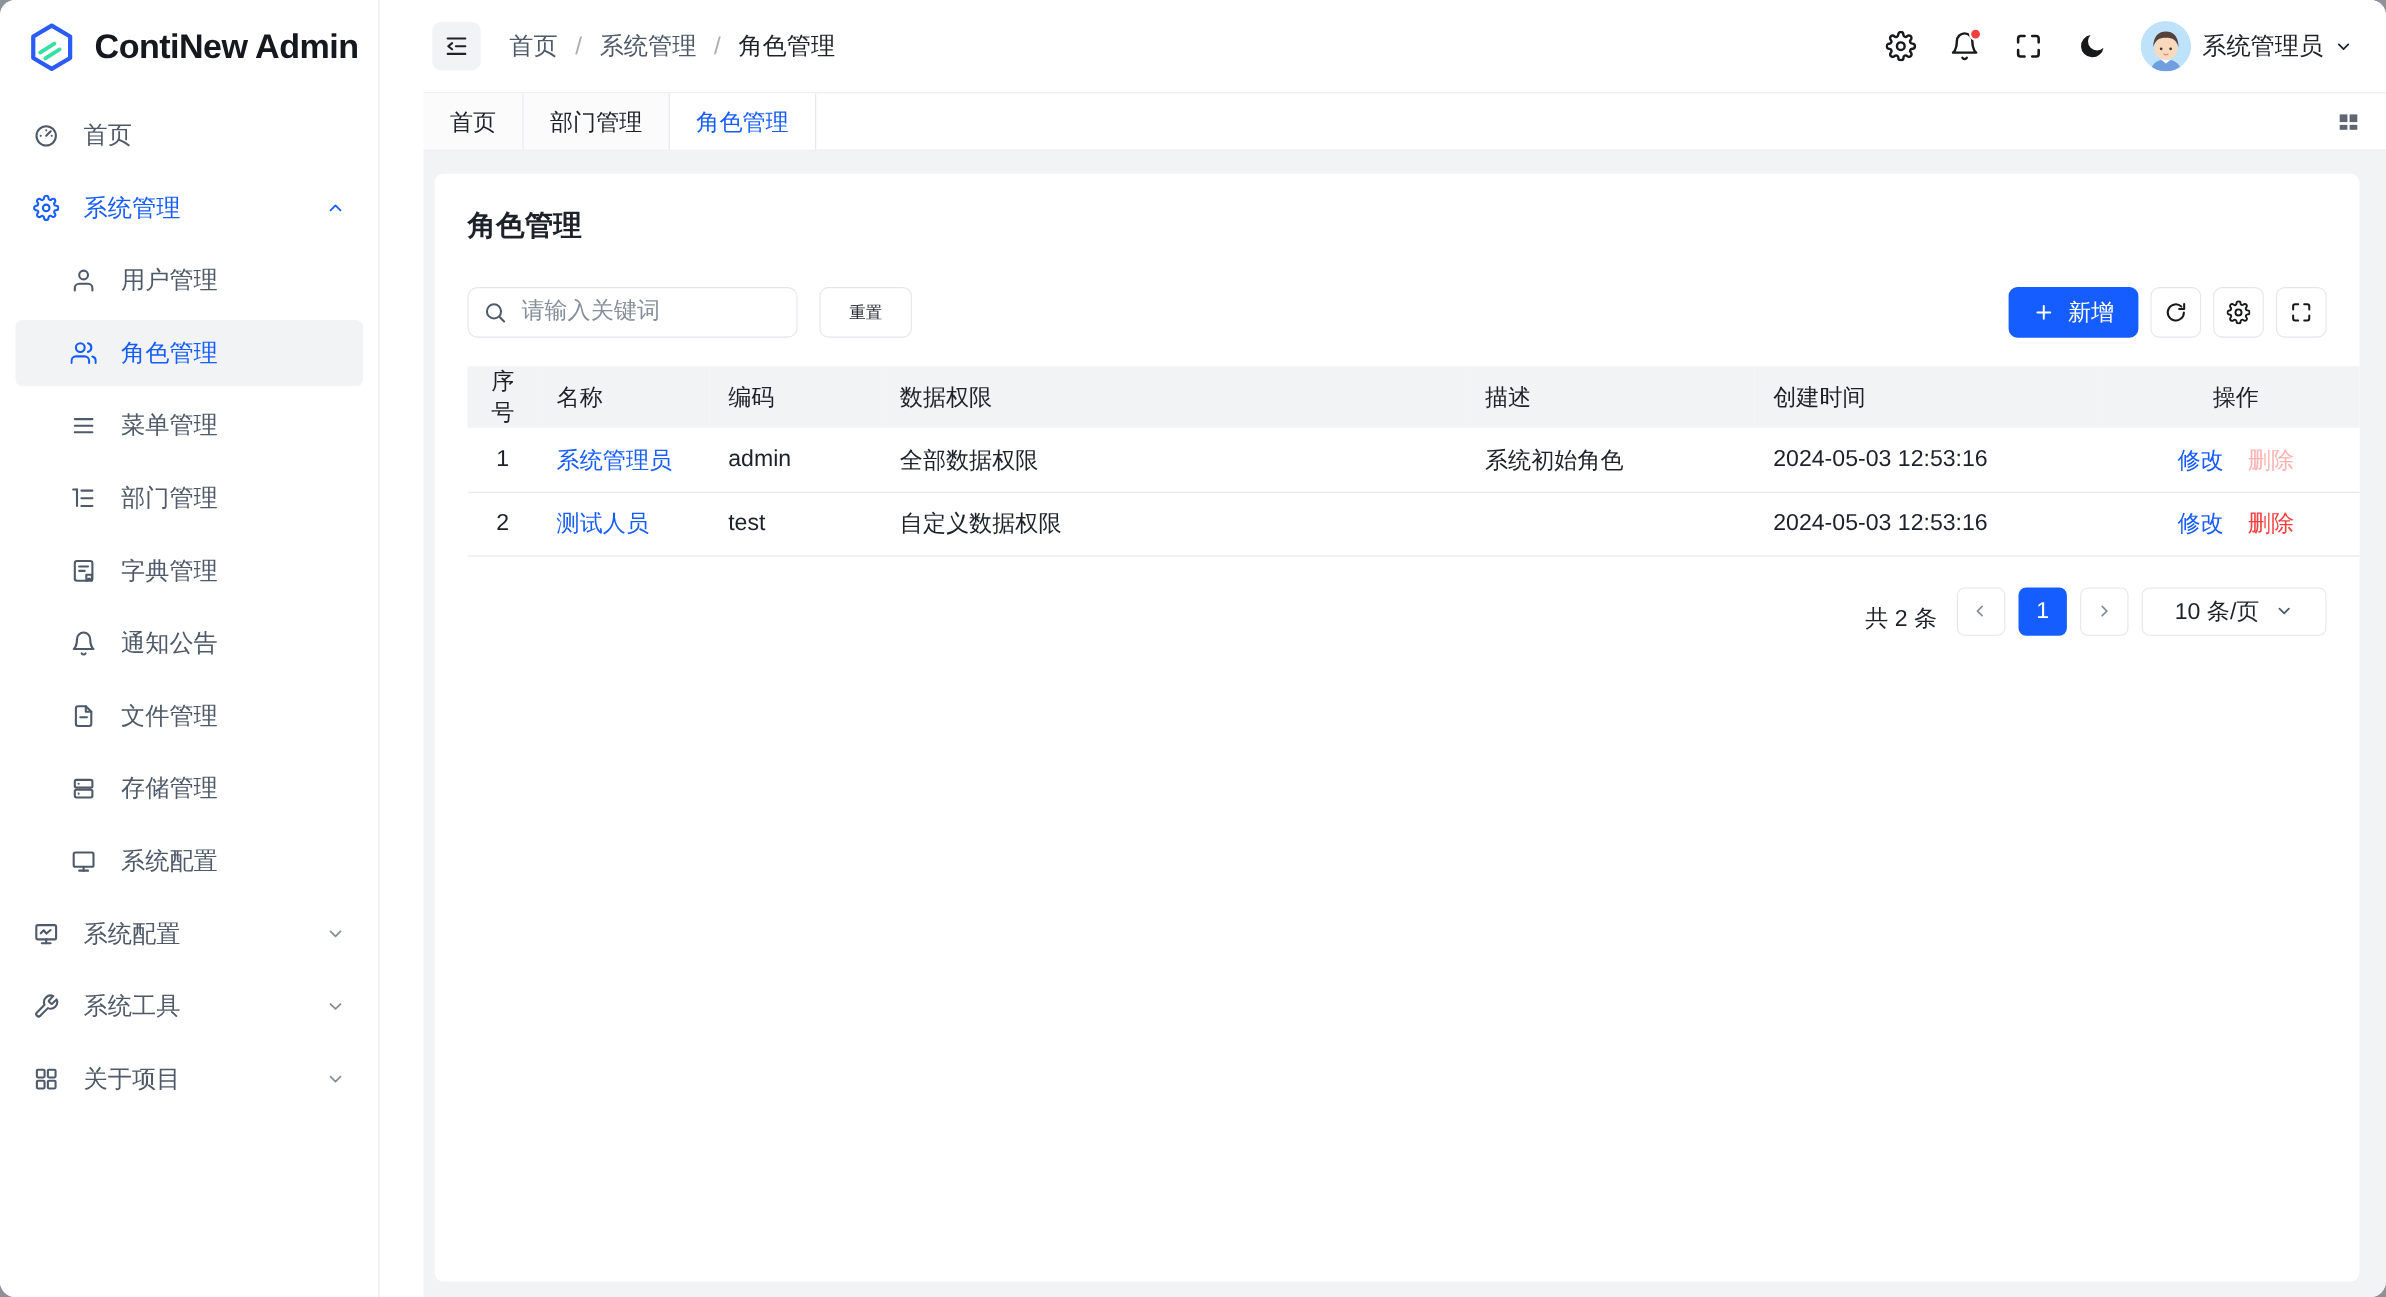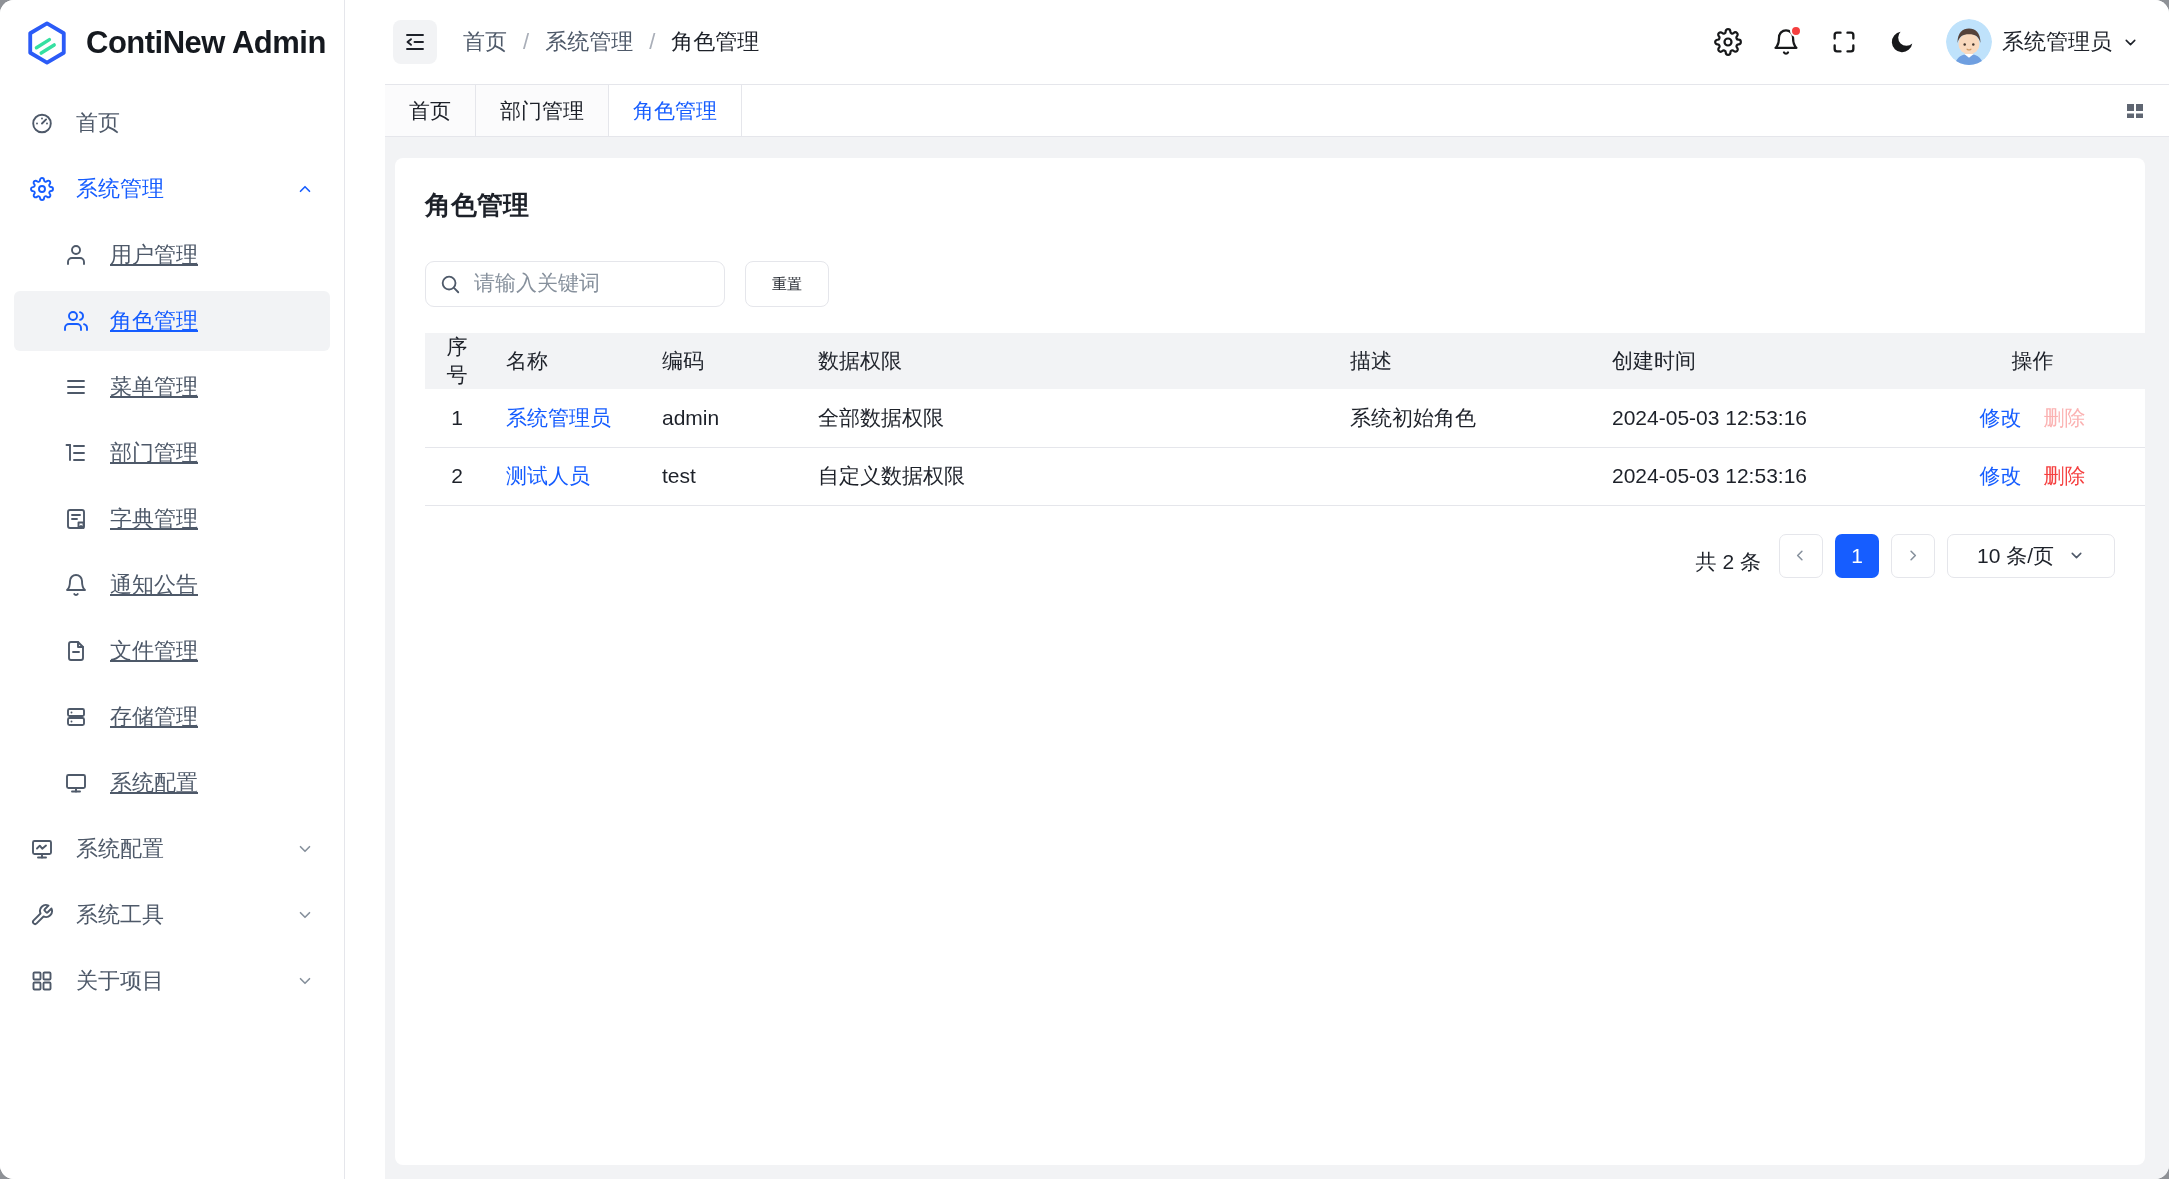--- a/index.html
+++ b/index.html
@@ -11,21 +11,21 @@
 
   
   .sidebar { width:345px; flex:none; background:#fff; border-right:1px solid #e5e6eb; display:flex; flex-direction:column; }
   .logo { height:85px; flex:none; display:flex; align-items:center; padding-left:24px; gap:16px; }
   .logo-text { font-size:31px; font-weight:700; color:#15191f; letter-spacing:-0.5px; }
   .menu { padding:8px 14px; overflow:hidden; }
   .menu-item { position:relative; display:flex; align-items:center; height:60px; margin-bottom:6px;
                border-radius:6px; color:#4e5969; font-size:22px; cursor:pointer; }
   .menu-item .mi-icon { width:24px; height:24px; margin-right:22px; flex:none; }
   .menu-item.top { padding-left:16px; }
-  .menu-item.sub { padding-left:50px;text-decoration:underline; }
+  .menu-item.sub { padding-left:50px; }
   .menu-item.active-parent { color:#165dff; }
   .menu-item.selected { background:#f2f3f5; color:#165dff; }
   .chev { position:absolute; right:16px; width:18px; height:18px; color:#86909c; }
   .menu-item.active-parent .chev { color:#165dff; }
 
   
   .main { flex:1; display:flex; flex-direction:column; min-width:0; }
 
   .topbar { height:85px; flex:none; display:flex; align-items:center; padding:0 30px 0 8px;
             border-bottom:1px solid #e5e6eb; background:#fff; }
@@ -411,20 +411,43 @@
         <div class="toolbar">
           <div class="search-box">
             <svg class="search-icon">
                 <use href="#sym-search"></use>
               </svg>
             <input type="text" placeholder="请输入关键词" style="">
           </div>
           <button class="reset-btn">
             <span>重置</span>
           </button>
+          <div class="toolbar-right">
+            <button class="add-btn">
+              <svg>
+                  <use href="#sym-plus"></use>
+                </svg>
+              <span>新增</span>
+            </button>
+            <button class="icon-btn">
+              <svg>
+                  <use href="#sym-refresh"></use>
+                </svg>
+            </button>
+            <button class="icon-btn">
+              <svg>
+                  <use href="#sym-gear"></use>
+                </svg>
+            </button>
+            <button class="icon-btn">
+              <svg>
+                  <use href="#sym-fullscreen"></use>
+                </svg>
+            </button>
+          </div>
         </div>
 
         <table class="role-table">
           <colgroup>
             <col style="width:64px">
               <col style="width:156px">
               <col style="width:156px">
             <col style="width:532px">
               <col style="width:262px">
               <col style="width:316px">

